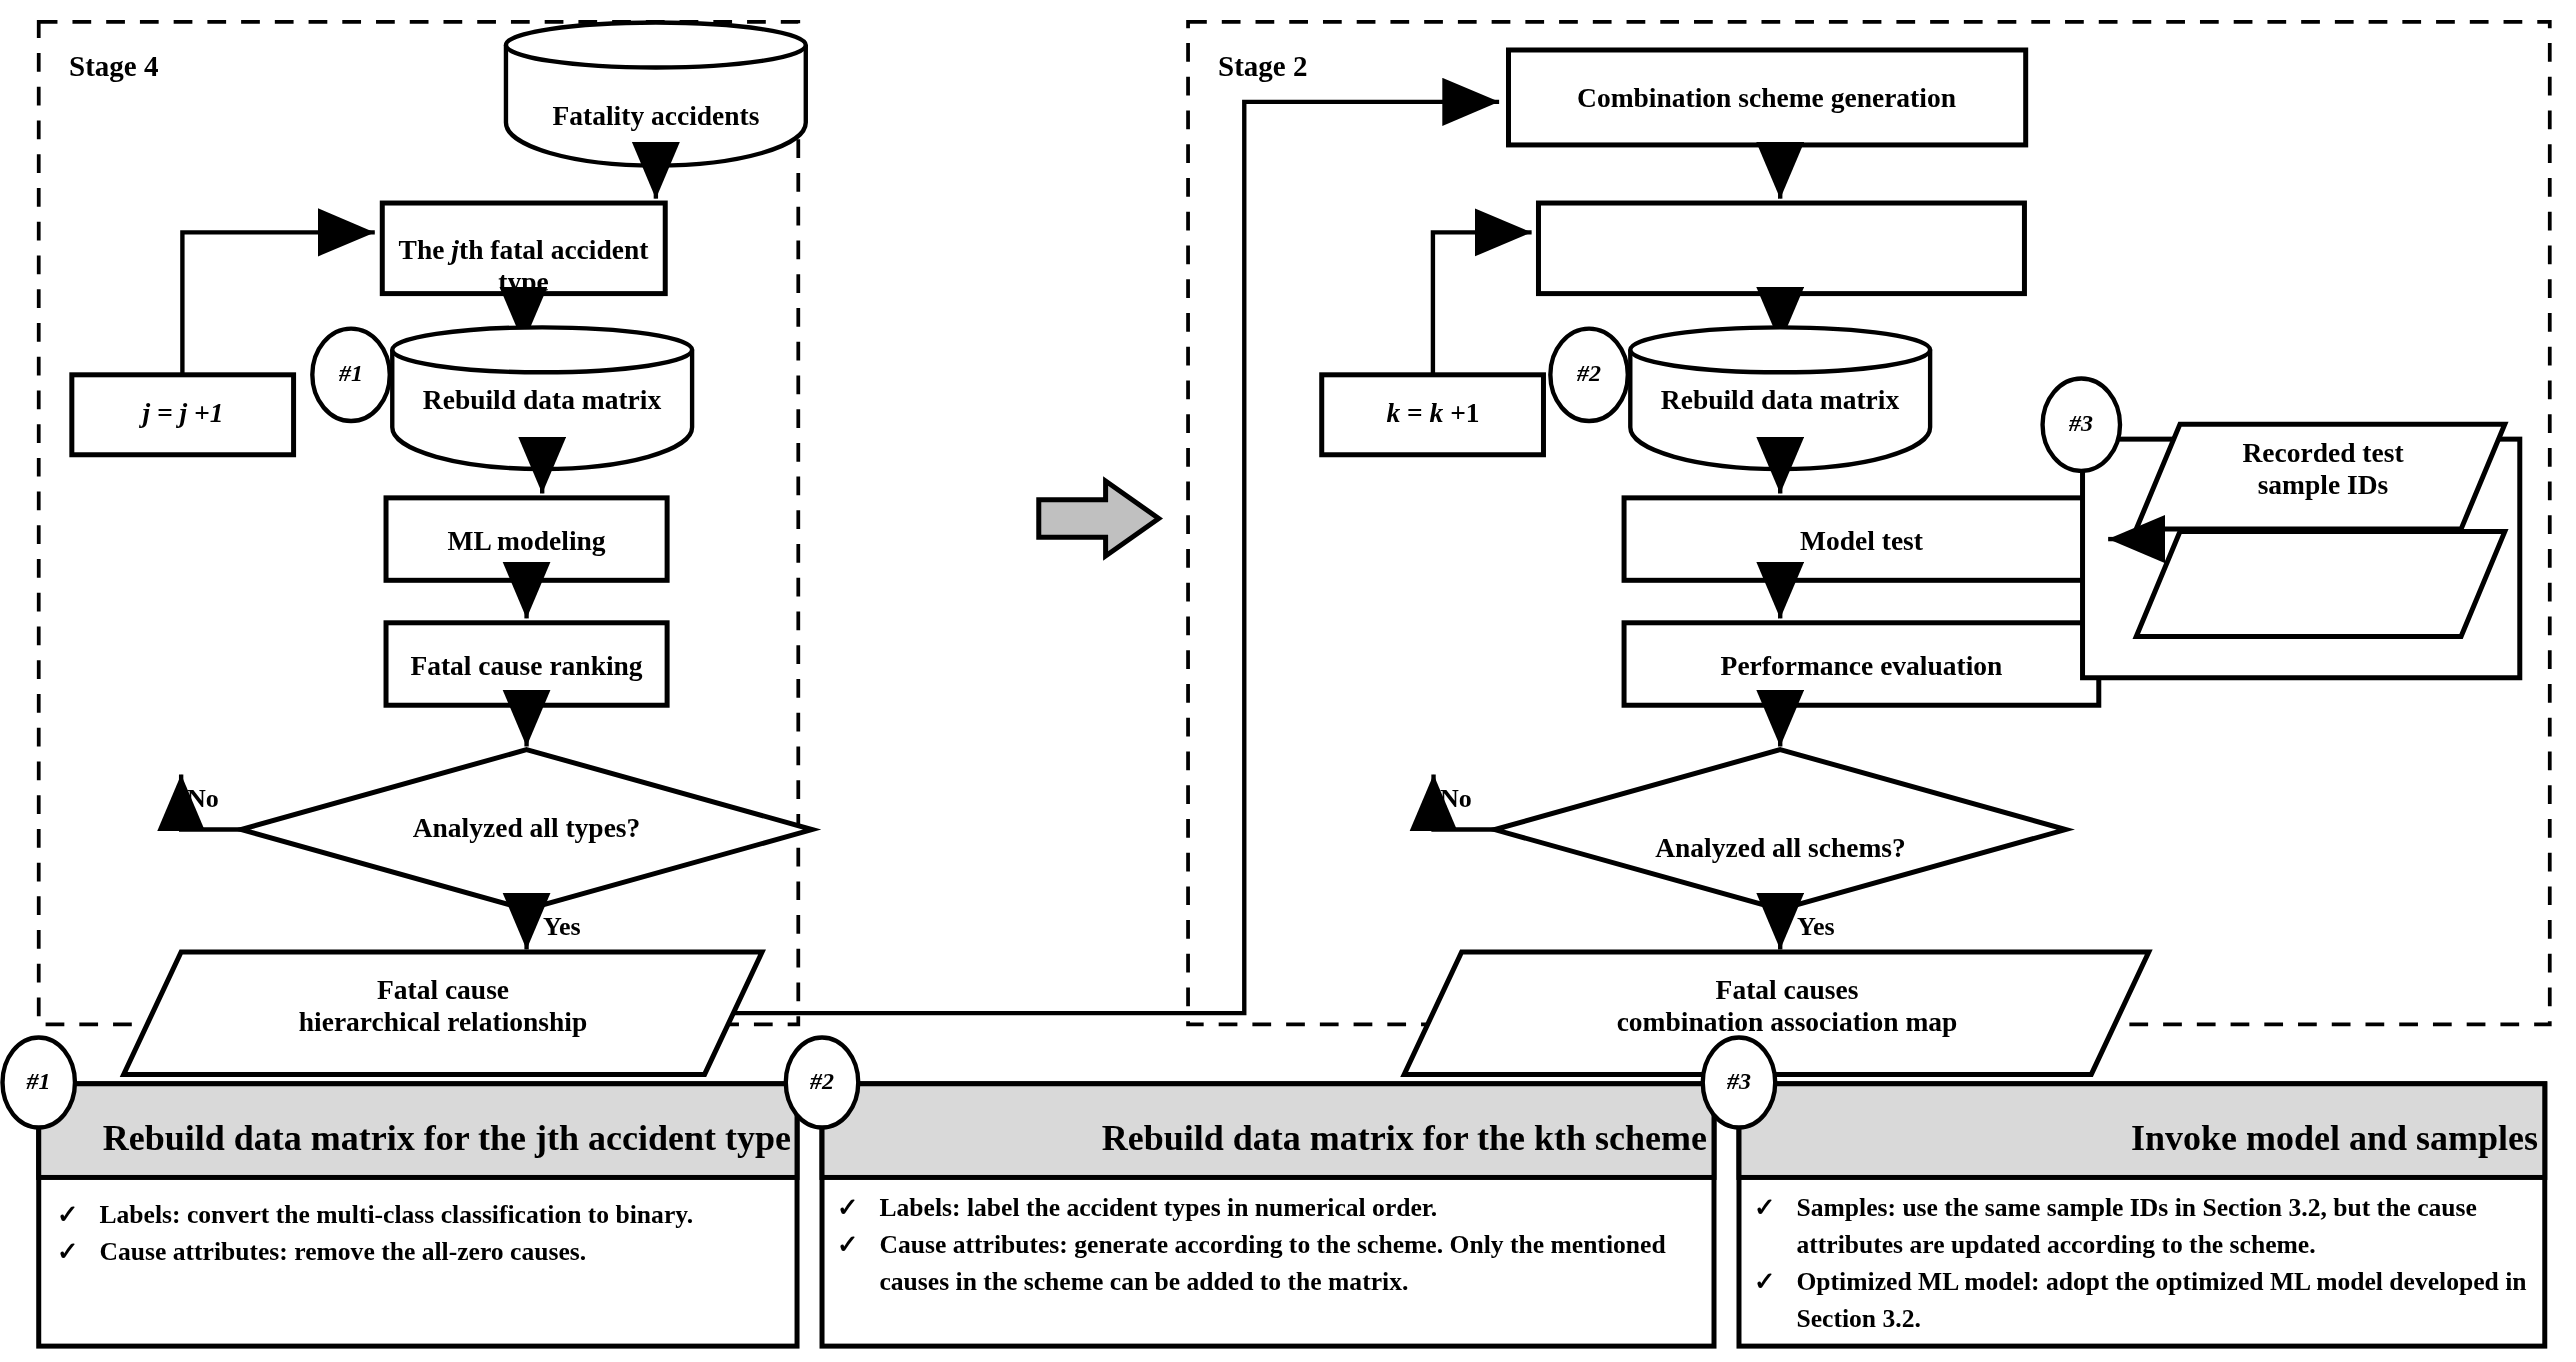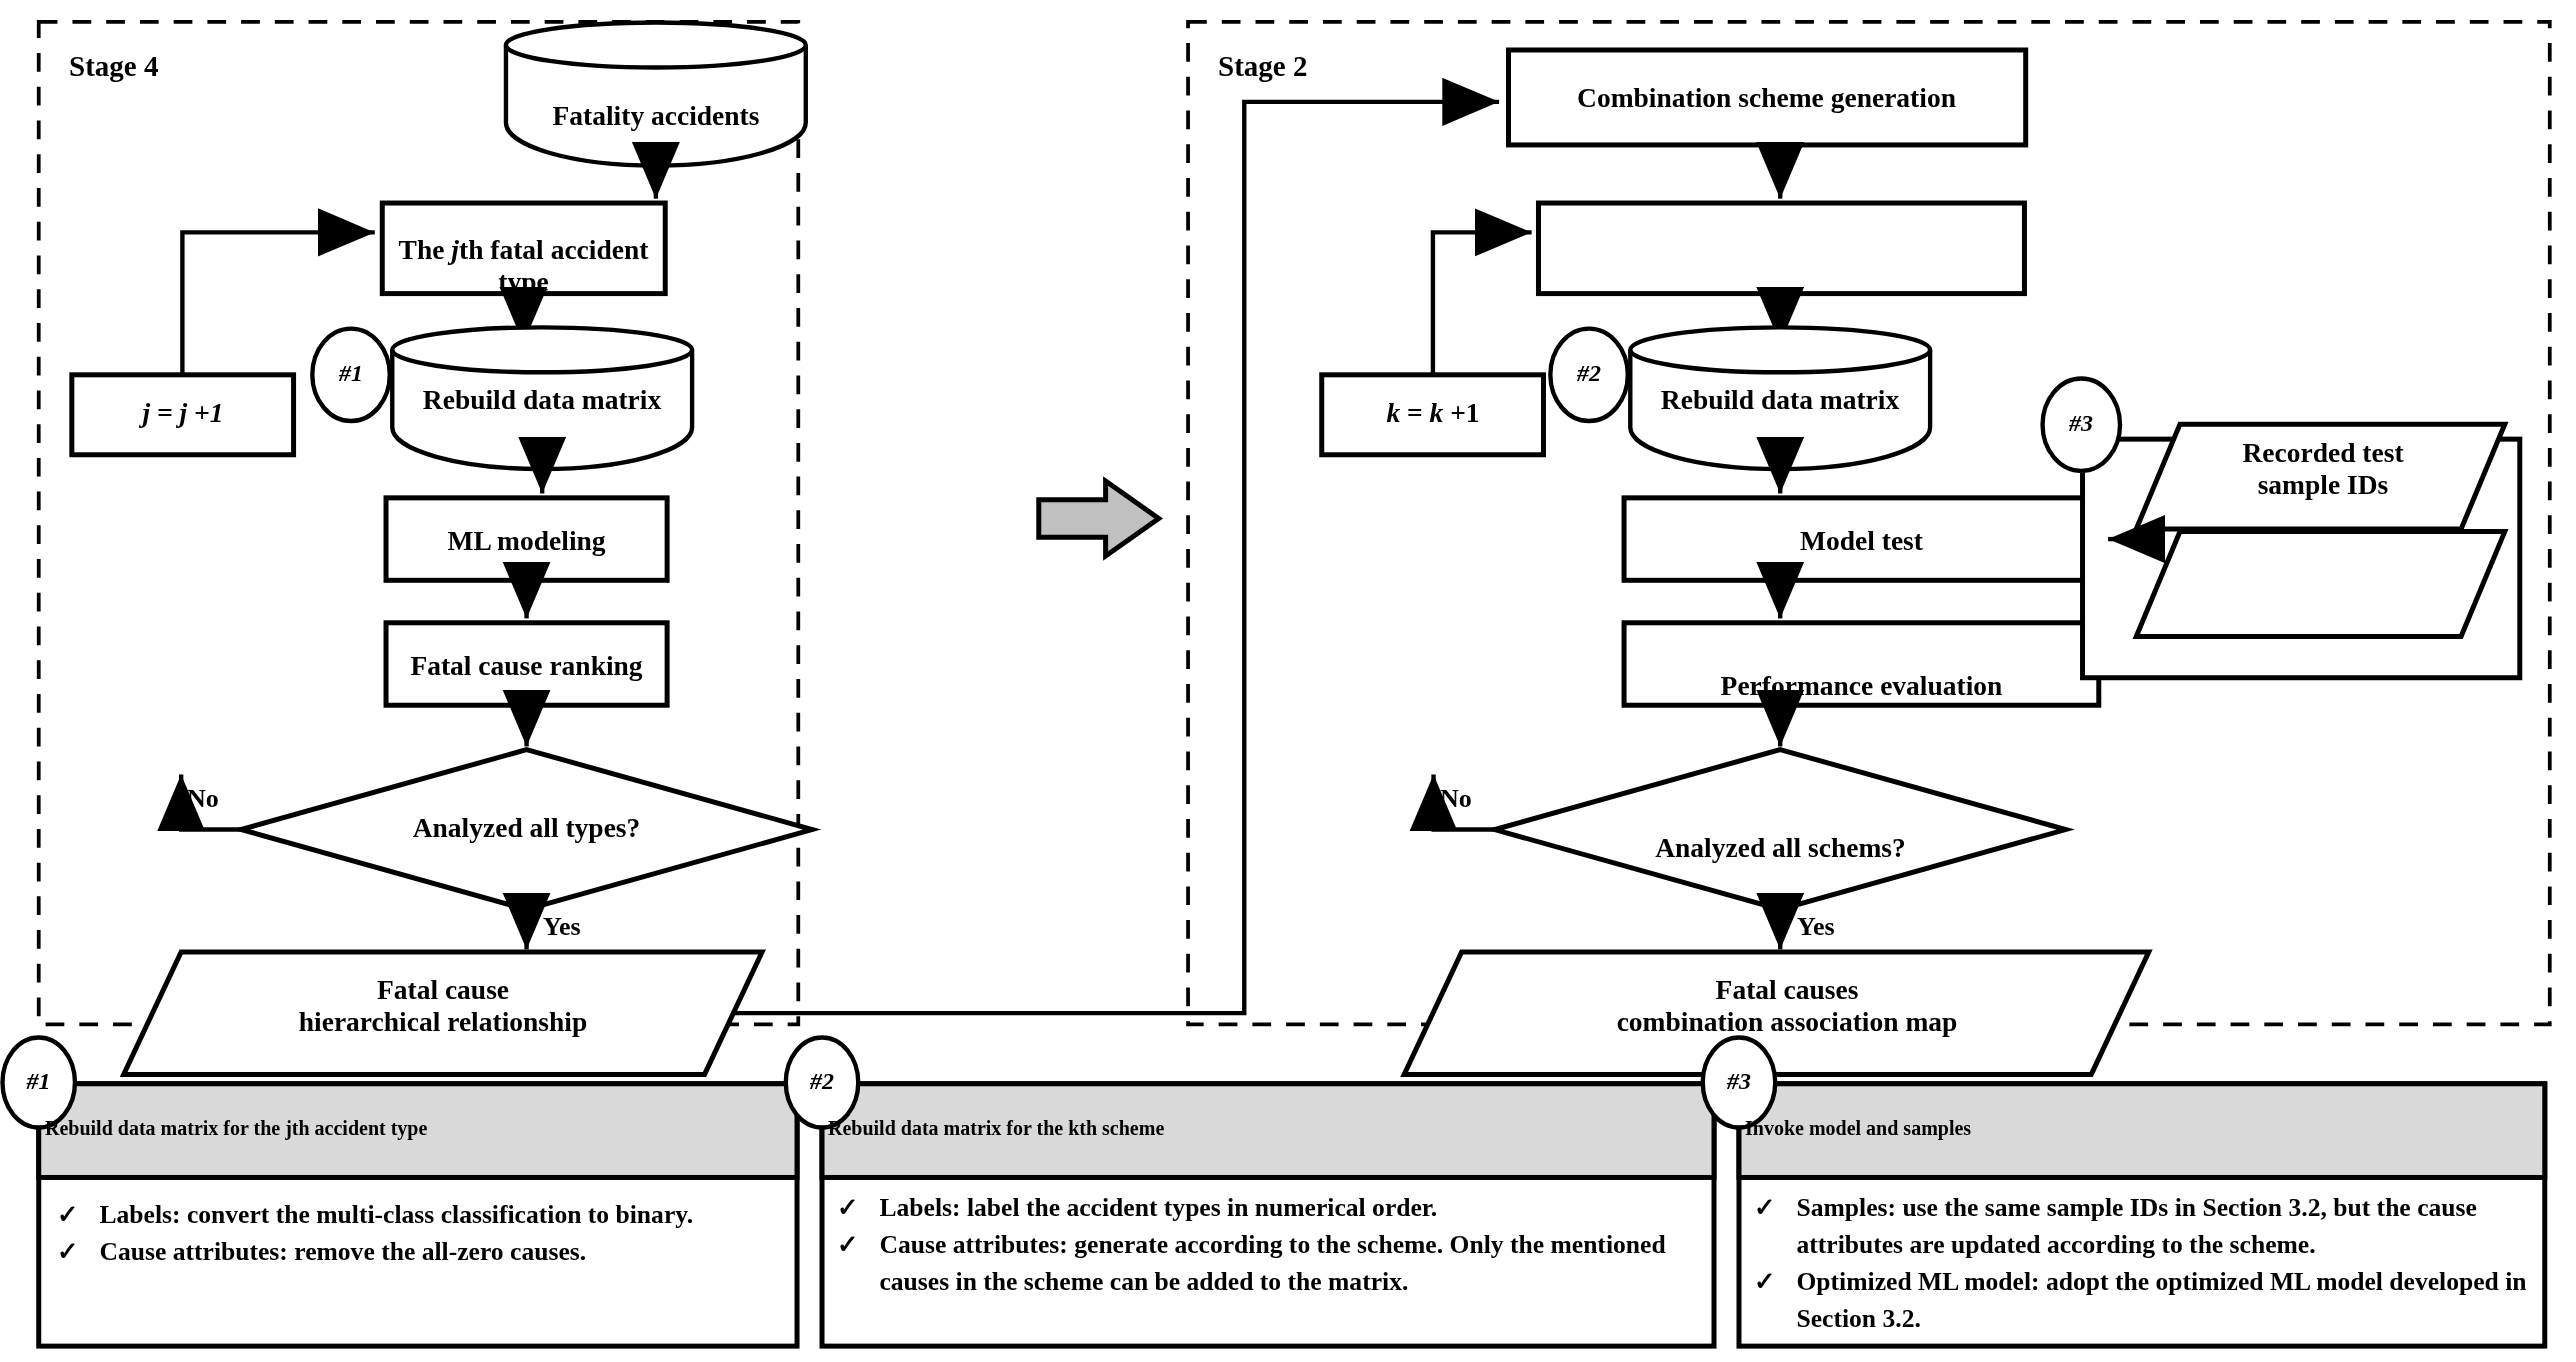--- a/index.html
+++ b/index.html
@@ -8,21 +8,21 @@
 
   .svgwrap{position:absolute;left:0;top:0;width:2576px;height:1363px;}
 
   
   .lbl{position:absolute;font-family:"Liberation Serif", serif;font-weight:bold;color:#000;
        text-align:center;line-height:1.18;white-space:pre-line;}
   .stage-title{font-size:29px;font-weight:bold;}
   .node-text{font-size:27.5px;font-weight:bold;}
   .edge-text{font-size:26px;font-weight:bold;}
   .badge-text{font-size:24px;font-weight:bold;font-style:italic;}
-  .panel-title{font-size:20px;font-weight:bold;text-align:left;}
+  .panel-title{font-size:36px;font-weight:bold;text-align:right;}
   .panel-body{font-size:25.6px;font-weight:bold;text-align:left;line-height:1.45;}
   .ital{font-style:italic;}
 </style>
 </head>
 <body>
 
 <div id="root">
 
   <svg class="svgwrap" viewBox="0 0 4124 2182">
     <defs>
@@ -149,21 +149,21 @@
   <div class="lbl edge-text" style="left:543px;top:912px;width:100px;text-align:left;">Yes</div>
 
   <div class="lbl node-text" style="left:1508px;top:82px;width:517px;">Combination scheme generation</div>
 
 
   <div class="lbl node-text" style="left:1630px;top:384px;width:300px;">Rebuild data matrix</div>
   <div class="lbl badge-text" style="left:1558px;top:359px;width:62px;">#2</div>
 
   <div class="lbl node-text" style="left:1624px;top:525px;width:475px;">Model test</div>
 
-  <div class="lbl node-text" style="left:1624px;top:650px;width:475px;margin-top:20px;">Performance evaluation</div>
+  <div class="lbl node-text" style="left:1624px;top:650px;width:475px;">Performance evaluation</div>
 
   <div class="lbl node-text" style="left:1618px;top:812px;width:325px;margin-top:20px;">Analyzed all schems?</div>
 
   <div class="lbl node-text" style="left:1322px;top:397px;width:222px;"><span class="ital">k</span> = <span class="ital">k</span> +1</div>
 
   <div class="lbl node-text" style="left:1512px;top:974px;width:550px;">Fatal causes
 combination association map</div>
 
   <div class="lbl edge-text" style="left:1440px;top:784px;width:87px;text-align:left;">No</div>
   <div class="lbl edge-text" style="left:1797px;top:912px;width:100px;text-align:left;">Yes</div>

